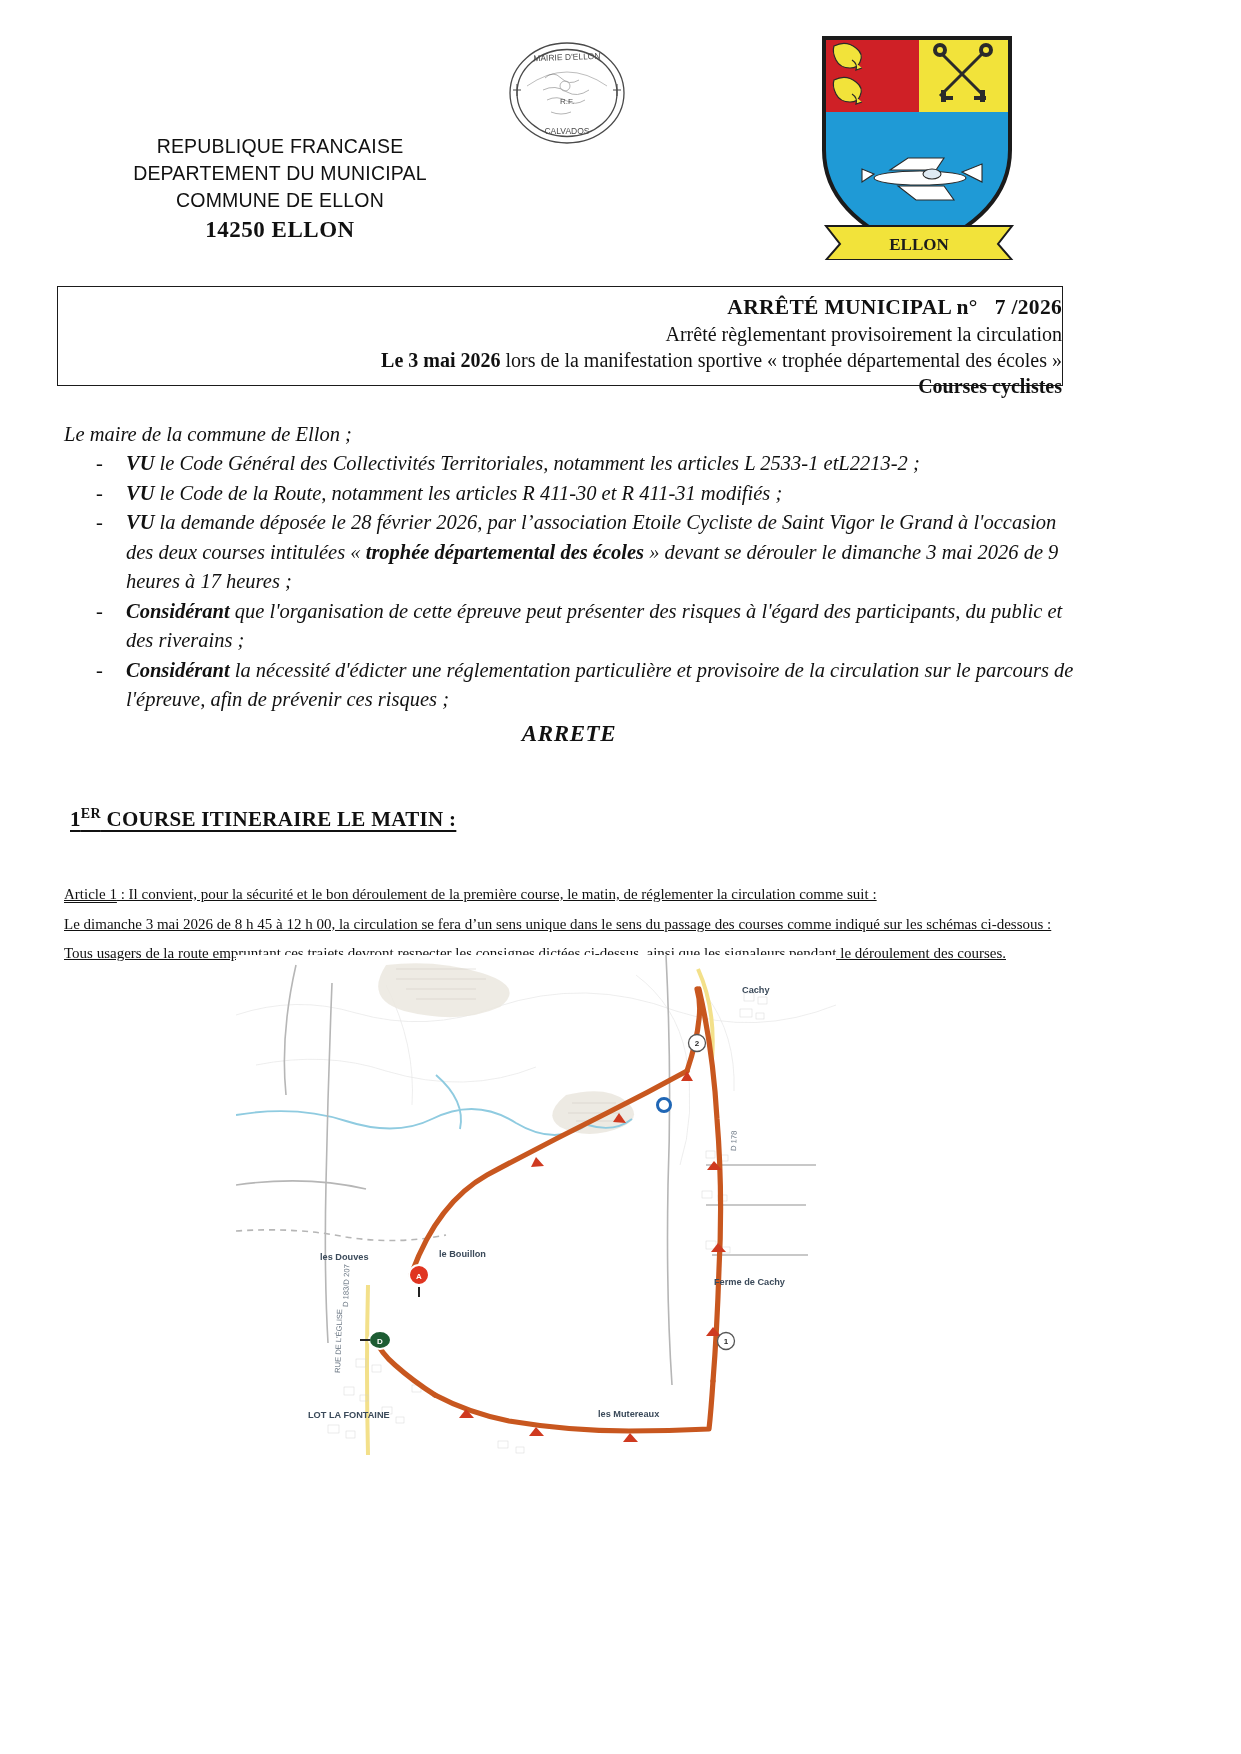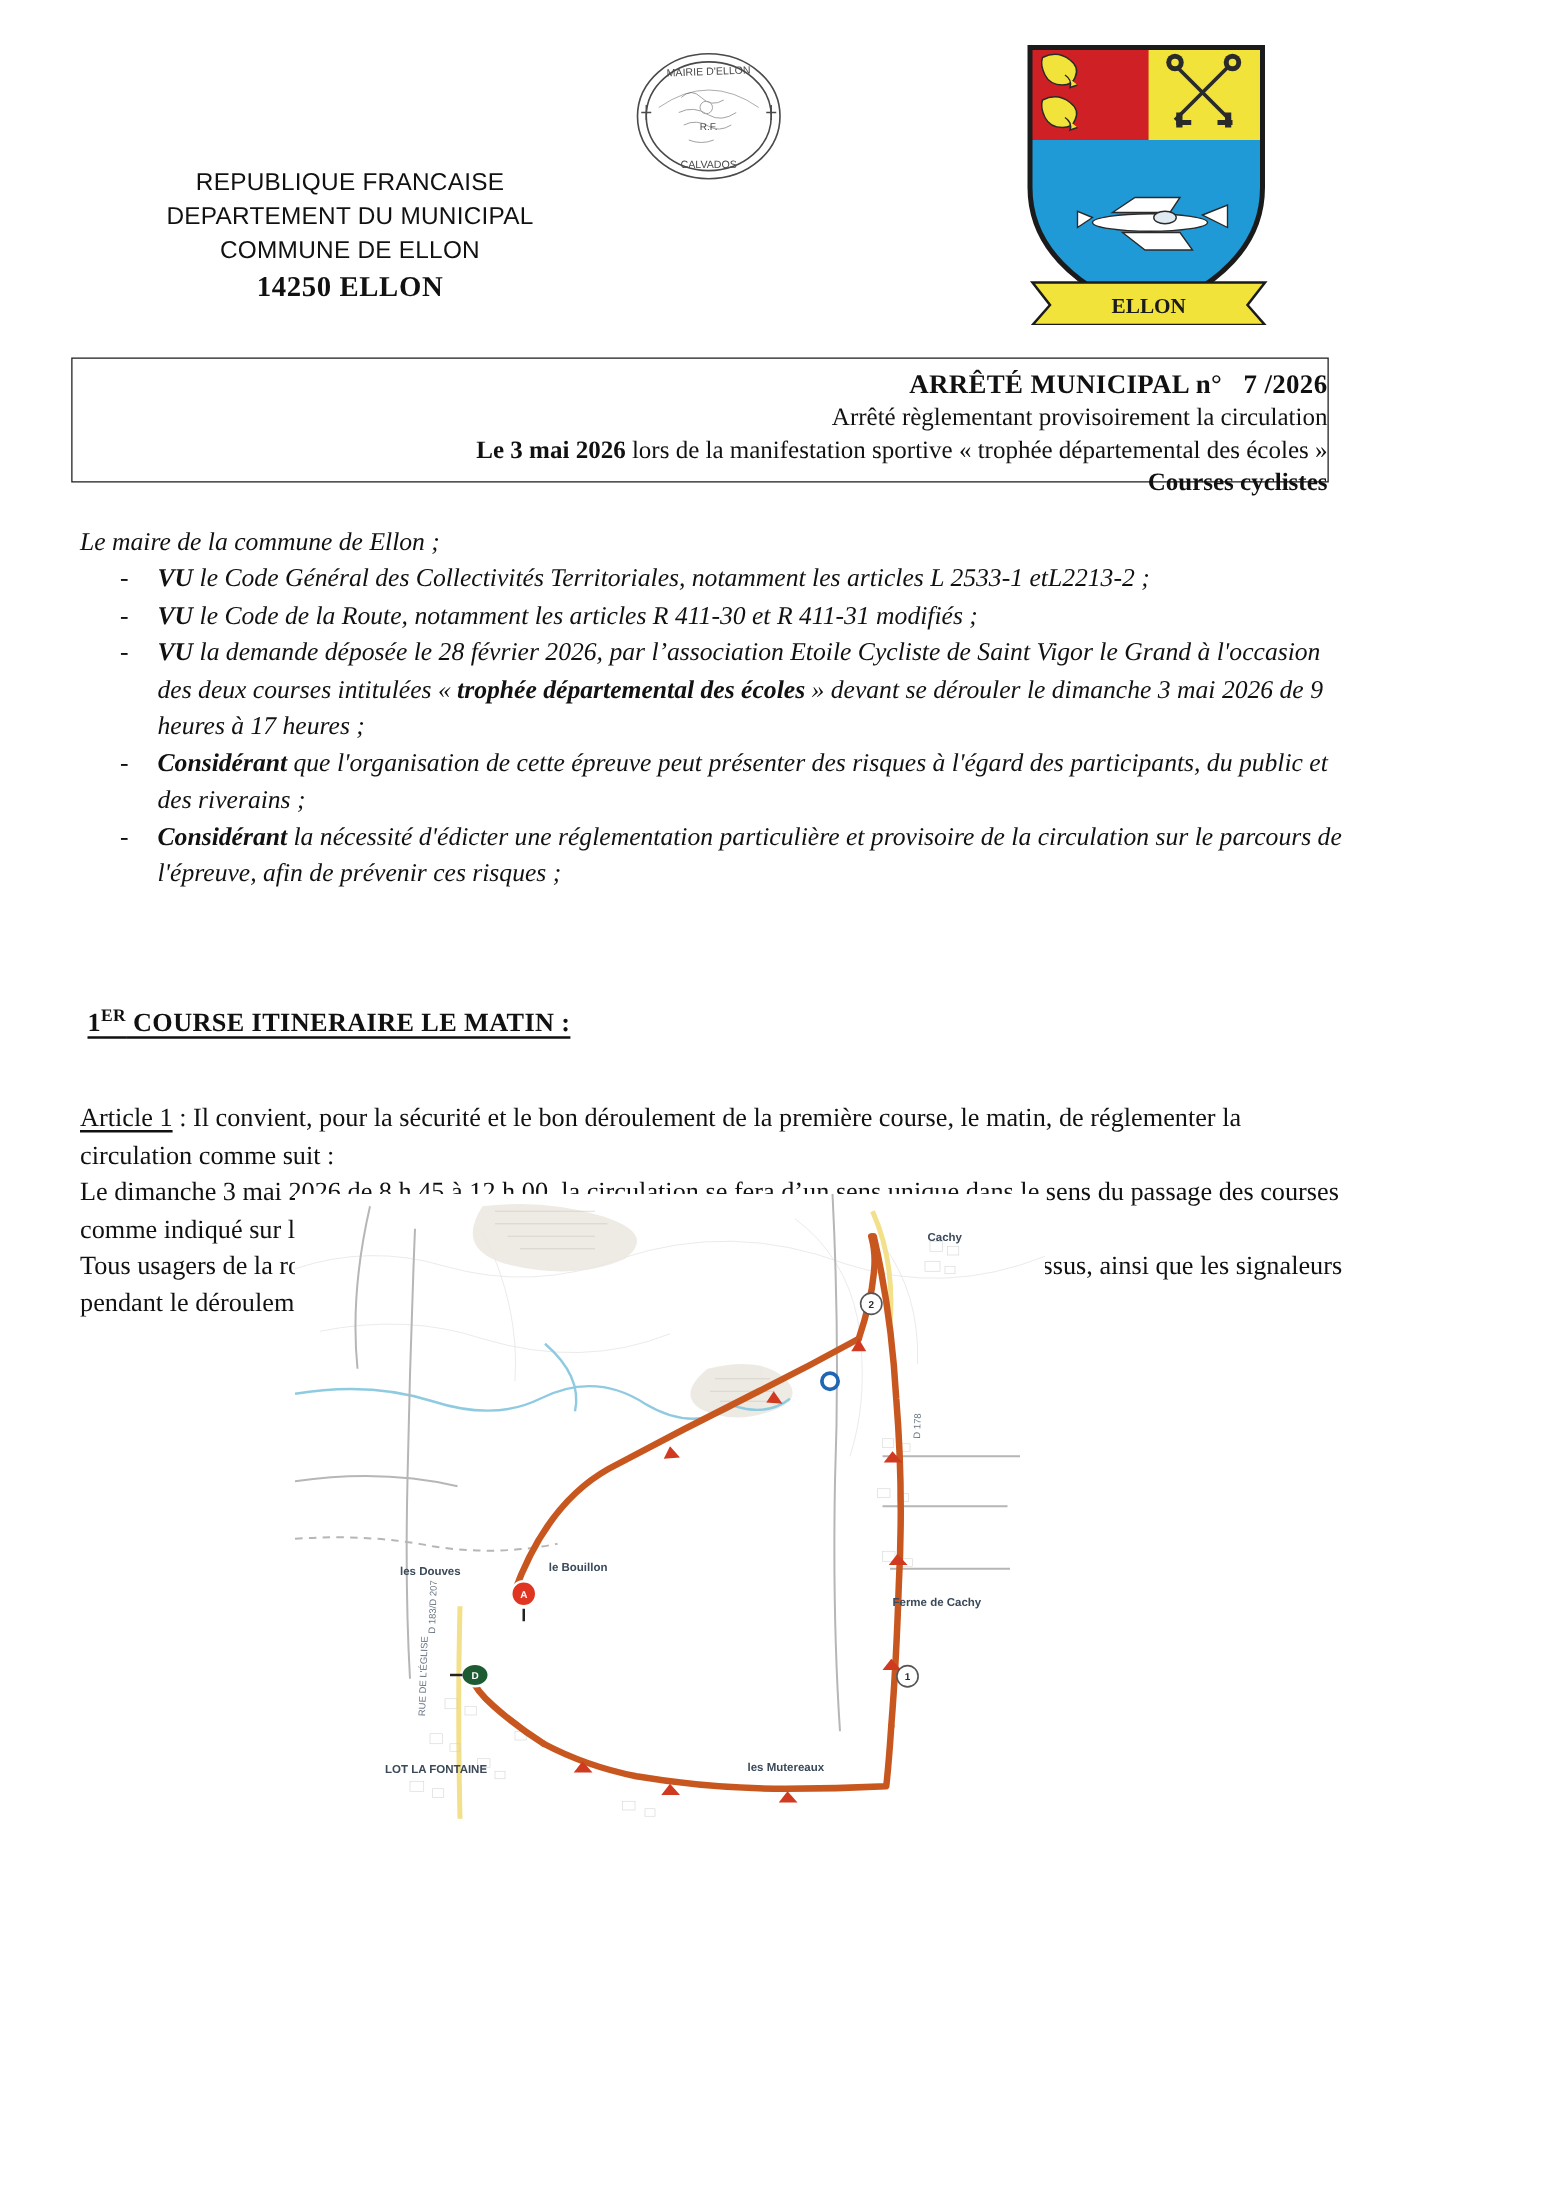--- a/index.html
+++ b/index.html
@@ -60,21 +60,21 @@
   }
 
   .section-head {
     position:absolute; left:70px; top:806px;
     font-weight:bold; font-size:21px; letter-spacing:.3px;
     text-decoration:underline; text-underline-offset:4px;
   }
   .section-head sup { font-size:14px; }
 
   .article-zone { position:absolute; left:64px; top:880px; width:1010px; }
-  .article-zone p { margin:0; font-size:21px; line-height:29.5px; }
+  .article-zone p { margin:0; font-size:15px; line-height:29.5px;text-decoration:underline; }
   .u { text-decoration:underline; text-underline-offset:3px; }
 
   
   .map-wrap { position:absolute; left:236px; top:955px; width:600px; height:545px; }
   .map-wrap svg { display:block; }
   .maplabel {
     font-family:"Liberation Sans", sans-serif;
     font-size:9.2px; font-weight:bold; fill:#3b4a5a;
   }
   .maplabel.small { font-size:7.6px; font-weight:normal; fill:#6a7683; }
@@ -204,20 +204,21 @@
       <li>
         <span class="dash">-</span>
         <span class="b">Considérant</span><span> que l'organisation de cette épreuve peut présenter des risques à l'égard des participants, du public et des riverains ;</span>
       </li>
       <li>
         <span class="dash">-</span>
         <span class="b">Considérant</span><span> la nécessité d'édicter une réglementation particulière et provisoire de la circulation sur le parcours de l'épreuve, afin de prévenir ces risques ;</span>
       </li>
     </ul>
 
+    <div class="arrete-word">ARRETE</div>
   </div>
 
   <div class="section-head"><span>1</span><sup>ER</sup><span> COURSE ITINERAIRE LE MATIN :</span></div>
 
   <div class="article-zone">
     <p><span class="u b-none">Article 1</span><span> : Il convient, pour la sécurité et le bon déroulement de la première course, le matin, de réglementer la circulation comme suit :</span></p>
     <p>Le dimanche 3 mai 2026 de 8 h 45 à 12 h 00, la circulation se fera d’un sens unique dans le sens du passage des courses comme indiqué sur les schémas ci-dessous :</p>
     <p>Tous usagers de la route empruntant ces trajets devront respecter les consignes dictées ci-dessus, ainsi que les signaleurs pendant le déroulement des courses.</p>
   </div>
 

